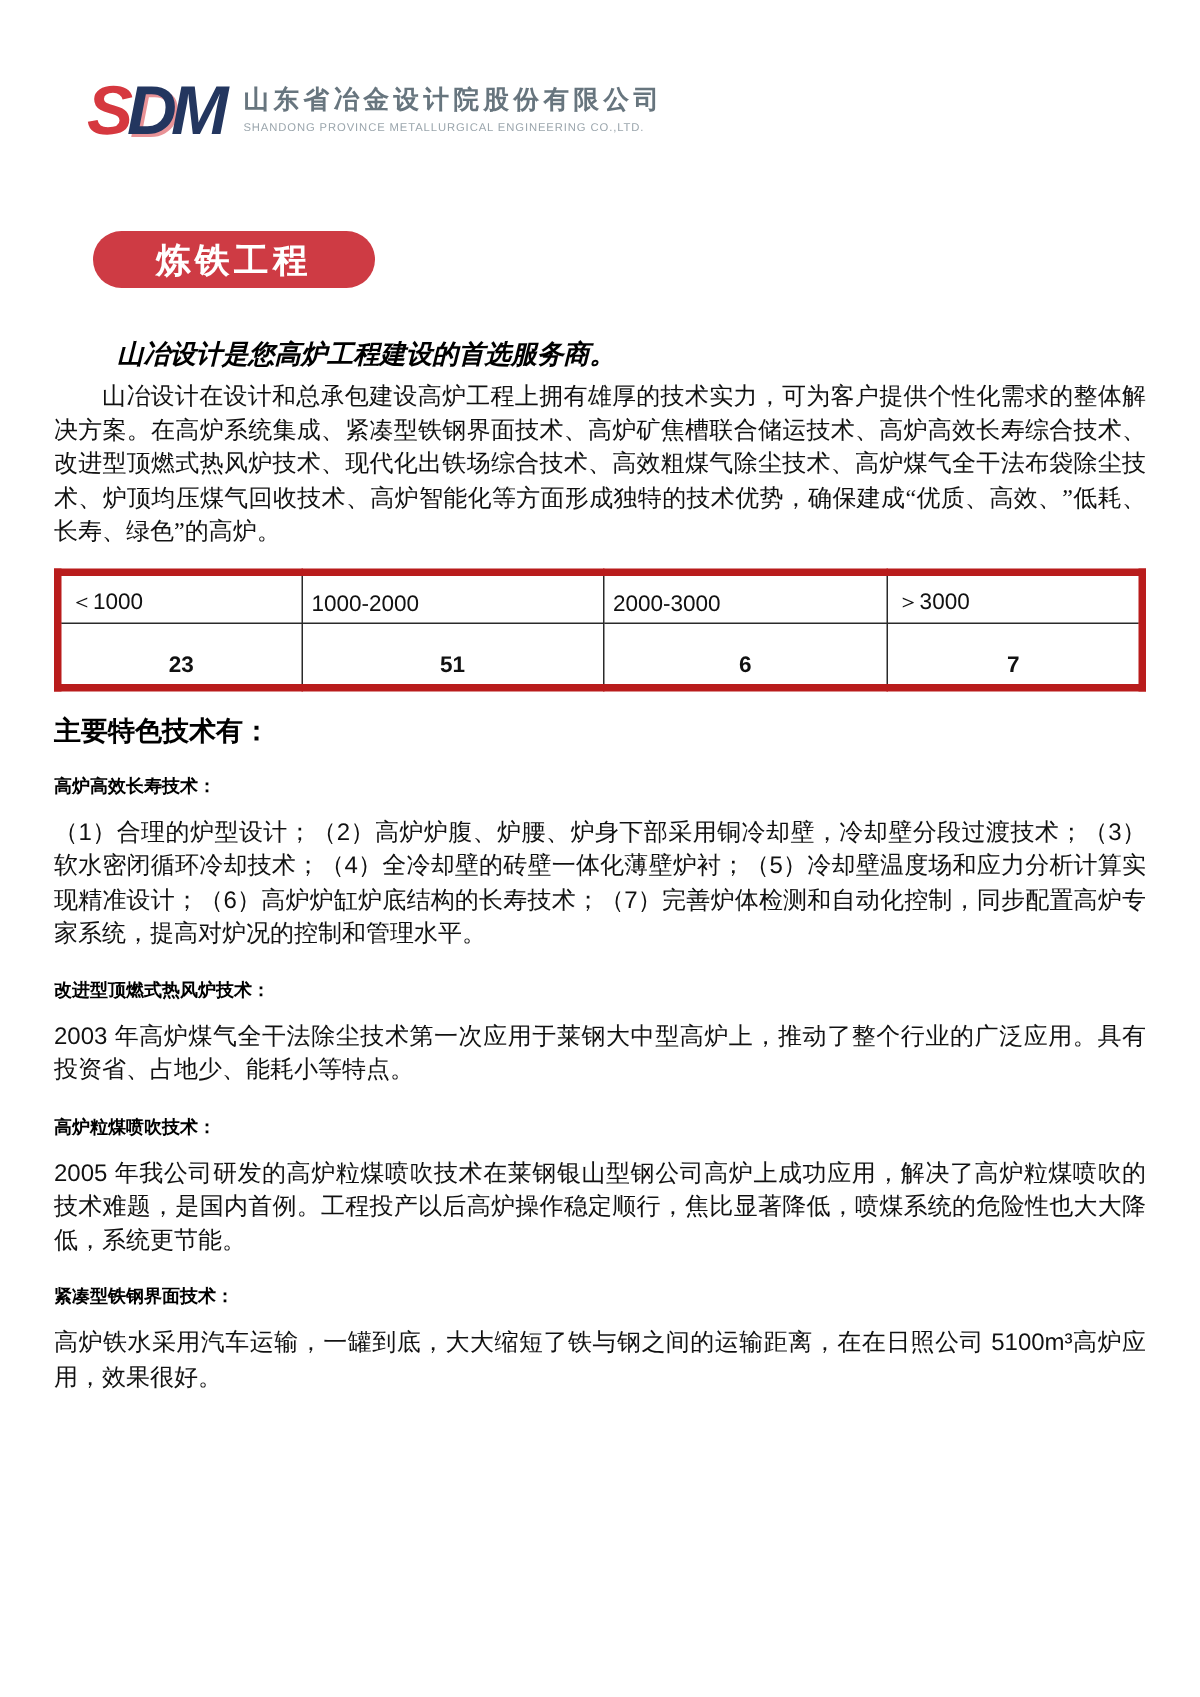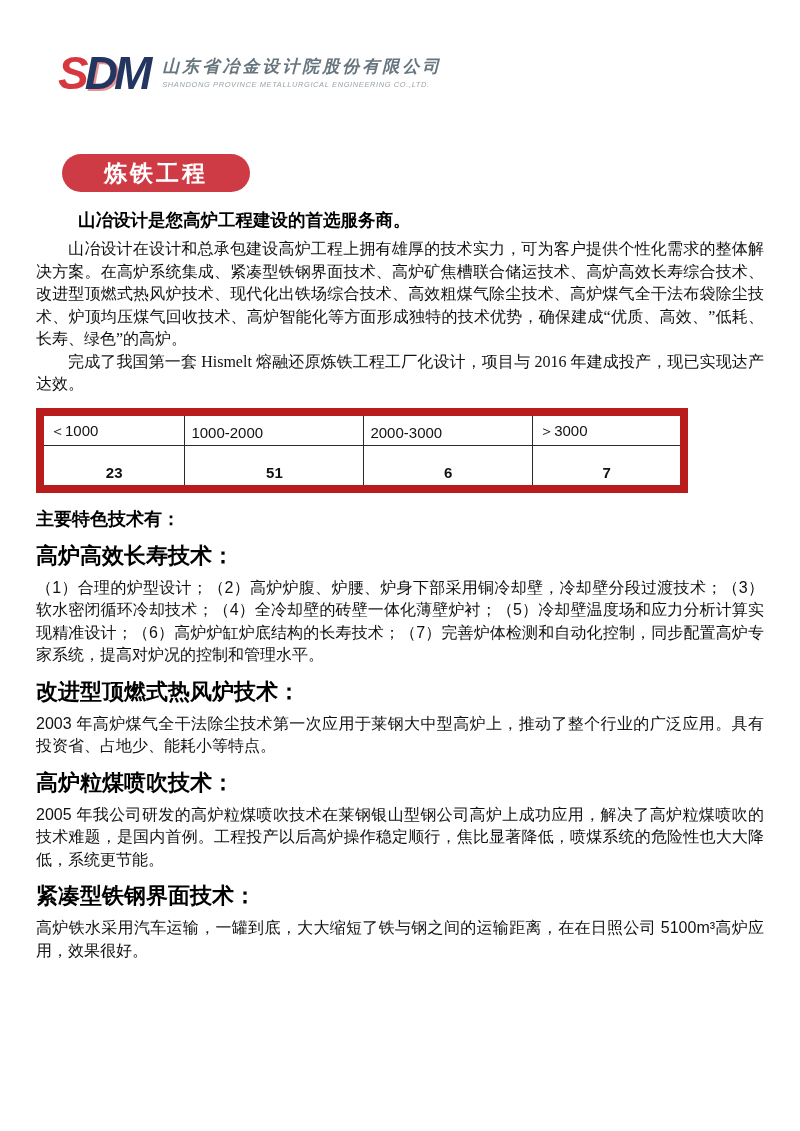--- a/index.html
+++ b/index.html
@@ -30,21 +30,21 @@
     font-weight: 900;
     font-size: 46px;
     letter-spacing: -4px;
     line-height: 1;
     padding-right: 14px;
     white-space: nowrap;
   }
   .sdm-s { color: #d6383f; }
   .sdm-d { color: #23365f; text-shadow: 2px 2px 0 rgba(214,56,63,0.55); }
   .sdm-m { color: #23365f; }
-  .company { display: flex; flex-direction: column; justify-content: center; font-style: italic; }
+  .company { display: flex; flex-direction: column; justify-content: center; }
   .company-cn {
     font-size: 17px;
     font-weight: bold;
     color: #67757e;
     letter-spacing: 3px;
     line-height: 1.2;
   }
   .company-en {
     font-size: 7.5px;
     color: #9aa5ac;
@@ -65,42 +65,43 @@
   }
   .banner span {
     color: #ffffff;
     font-weight: bold;
     font-size: 23px;
     letter-spacing: 3px;
   }
 
   
   .headline {
-    margin-top: 16px;
+    margin-top: 32px;
     font-size: 17.5px;
     font-weight: bold;
     color: #000;
     text-indent: 2.4em;
     line-height: 24px;
+    font-style: italic;
   }
   .para {
     font-size: 16px;
     line-height: 22.5px;
     text-align: justify;
     color: #111;
   }
   .para.indent { text-indent: 2em; font-family: Liberation Serif, serif; }
   .intro-p1 { margin-top: 6px; }
 
   
   table.stats {
     margin-top: 12px;
-    width: 652px;
+    width: 728px;
     border-collapse: collapse;
-    border: 8px solid #b91c1c;
+    border: 5px solid #b91c1c;
     table-layout: fixed;
   }
   table.stats td {
     border: 1px solid #2a2a2a;
     font-size: 15px;
     color: #111;
   }
   table.stats tr.hdr td {
     height: 34px;
     vertical-align: bottom;
@@ -118,21 +119,21 @@
   
   .sec-title {
     margin-top: 14px;
     font-size: 18px;
     font-weight: bold;
     color: #000;
     line-height: 24px;
   }
   .sec-head {
     margin-top: 13px;
-    font-size: 22px;
+    font-size: 12px;
     font-weight: bold;
     color: #000;
     line-height: 24px;
   }
   .sec-body { margin-top: 9px; }
 </style>
 </head>
 <body>
 
 <div class="page">
@@ -145,21 +146,20 @@
     </div>
   </header>
 
   <div class="banner">
     <span>炼铁工程</span>
   </div>
 
   <p class="headline">山冶设计是您高炉工程建设的首选服务商。</p>
 
   <p class="para indent intro-p1">山冶设计在设计和总承包建设高炉工程上拥有雄厚的技术实力，可为客户提供个性化需求的整体解决方案。在高炉系统集成、紧凑型铁钢界面技术、高炉矿焦槽联合储运技术、高炉高效长寿综合技术、改进型顶燃式热风炉技术、现代化出铁场综合技术、高效粗煤气除尘技术、高炉煤气全干法布袋除尘技术、炉顶均压煤气回收技术、高炉智能化等方面形成独特的技术优势，确保建成“优质、高效、”低耗、长寿、绿色”的高炉。</p>
-  <p class="para indent">完成了我国第一套 Hismelt 熔融还原炼铁工程工厂化设计，项目与 2016 年建成投产，现已实现达产达效。</p>
 
   <table class="stats">
     <colgroup>
       <col style="width:22.5%">
       <col style="width:27.8%">
       <col style="width:26.2%">
       <col style="width:23.5%">
     </colgroup>
     <tbody>
         <tr class="hdr">

